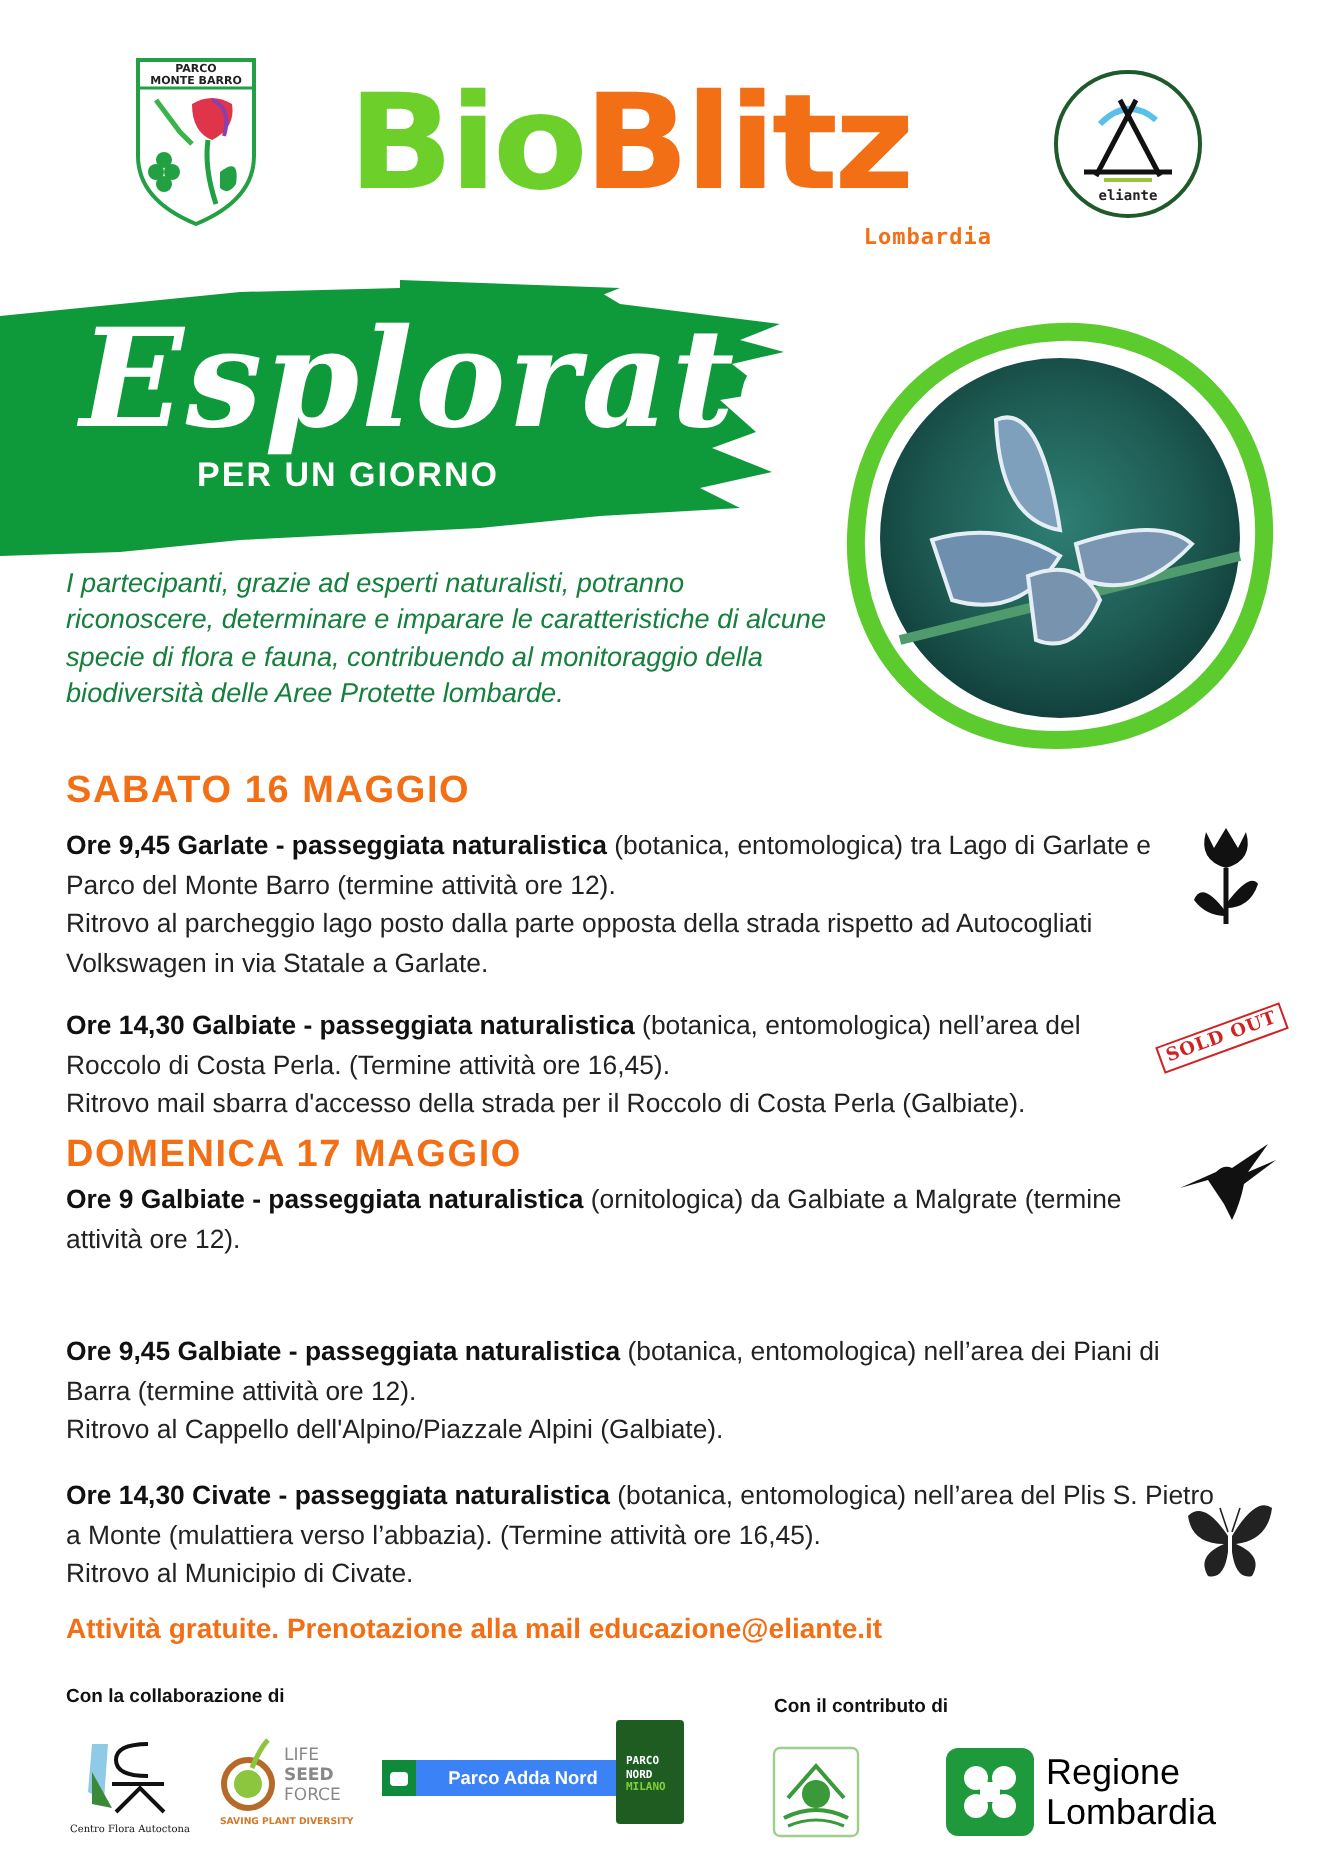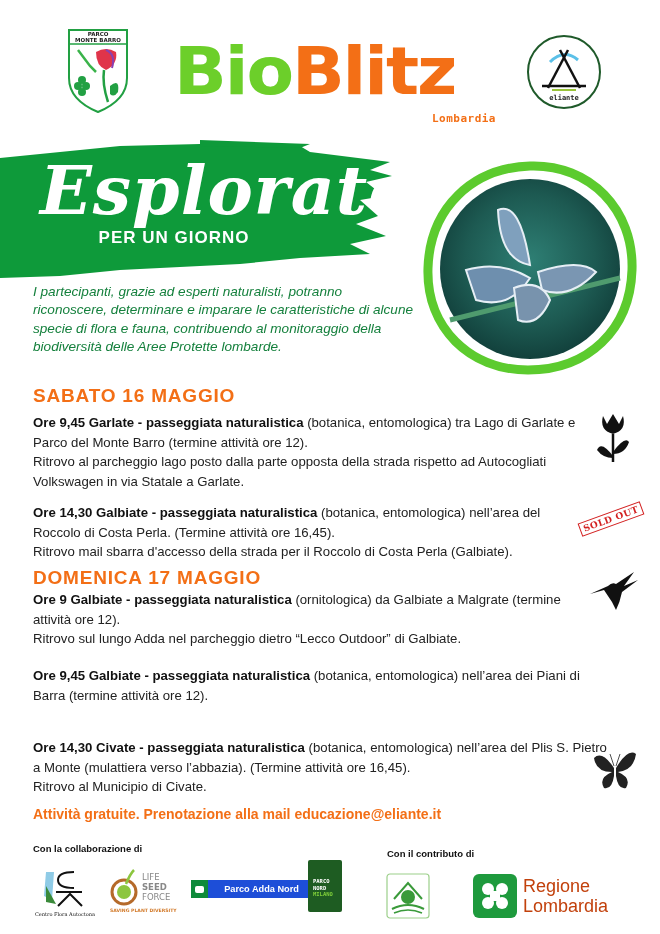--- a/index.html
+++ b/index.html
@@ -50,29 +50,29 @@
 
   
   .cta { left: 33px; top: 806px; font-family: "Liberation Sans", sans-serif; font-weight: bold; font-size: 14px; color: #f36f16; }
   .credit-label { font-family: "Liberation Sans", sans-serif; font-weight: bold; font-size: 9.5px; color: #111; }
   #collab-label { left: 33px; top: 843px; }
   #contrib-label { left: 387px; top: 848px; }
 
   .logo-box { position: absolute; }
   #logo-cfa { left: 34px; top: 866px; width: 62px; height: 52px; }
   #logo-lsf { left: 108px; top: 866px; width: 75px; height: 50px; }
-  #logo-pan { left: 191px; top: 880px; width: 124px; height: 18px; background: #1d4ed8; display: flex; align-items: center; }
+  #logo-pan { left: 191px; top: 880px; width: 124px; height: 18px; background: #3b82f6; display: flex; align-items: center; }
   #logo-pan .pan-sq { width: 17px; height: 18px; background: #0e8a3a; display: flex; align-items: center; justify-content: center; }
   #logo-pan .pan-sq span { width: 9px; height: 7px; background: #fff; border-radius: 2px; }
   #logo-pan .pan-txt { flex: 1; text-align: center; color: #fff; font-family: "Liberation Sans", sans-serif; font-weight: bold; font-size: 9.2px; }
   #logo-pnm { left: 308px; top: 860px; width: 34px; height: 52px; background: #1e5c22; border-radius: 2px; padding: 18px 0 0 5px; color: #fff; font-family: "DejaVu Sans Mono", monospace; font-weight: bold; font-size: 5.5px; line-height: 6.5px; }
   #logo-pnm .g { color: #7fcf3a; }
   #logo-sp { left: 386px; top: 873px; width: 44px; height: 46px; }
   #logo-rl { left: 473px; top: 874px; width: 44px; height: 44px; border-radius: 6px; background: #1e9a3d; }
-  .rl-text { left: 523px; top: 876px; font-family: "Liberation Sans", sans-serif; font-size: 18px; line-height: 20px; color: #c2410c; }
+  .rl-text { left: 523px; top: 876px; font-family: "Liberation Sans", sans-serif; font-size: 18px; line-height: 20px; color: #000000; }
 </style>
 </head>
 <body>
 
 <svg class="abs" id="logo-parco" viewBox="0 0 64 86">
   <path d="M3 2 H61 V50 Q61 72 32 84 Q3 72 3 50 Z" fill="#fff" stroke="#22a043" stroke-width="2"></path>
   <line x1="3" y1="16" x2="61" y2="16" stroke="#22a043" stroke-width="1.5"></line>
   <path d="M30 24 Q40 18 50 24 Q52 36 40 42 Q30 38 30 24 Z" fill="#e0344a"></path>
   <path d="M40 22 Q50 26 46 40" stroke="#8a3fb0" stroke-width="2" fill="none"></path>
   <path d="M38 42 Q36 56 42 74" stroke="#22a043" stroke-width="2.5" fill="none"></path>
@@ -145,28 +145,28 @@
 <div class="abs event" id="ev2">
   <b>Ore 14,30 Galbiate - passeggiata naturalistica</b><span> (botanica, entomologica) nell’area del Roccolo di Costa Perla. (Termine attività ore 16,45).</span><br>
   <span>Ritrovo mail sbarra d'accesso della strada per il Roccolo di Costa Perla (Galbiate).</span>
 </div>
 <div class="abs" id="sold-out">SOLD OUT</div>
 
 <div class="abs day-heading" id="day2">DOMENICA 17 MAGGIO</div>
 
 <div class="abs event" id="ev3">
   <b>Ore 9 Galbiate - passeggiata naturalistica</b><span> (ornitologica) da Galbiate a Malgrate (termine attività ore 12).</span><br>
-  <span>Ritrovo sul lungo Adda nel parcheggio dietro “Lecco Outdoor” di Galbiate.</span>
 </div>
 <svg class="abs" id="icon-hummingbird" viewBox="0 0 50 40">
   <path d="M0 22 L18 14 Q22 10 26 12 L44 0 L34 14 L48 8 L32 20 Q30 30 26 38 L22 30 Q18 24 14 18 Z" fill="#111"></path>
 </svg>
 
 <div class="abs event" id="ev4">
   <b>Ore 9,45 Galbiate - passeggiata naturalistica</b><span> (botanica, entomologica) nell’area dei Piani di Barra (termine attività ore 12).</span><br>
+  <span>Ritrovo al Cappello dell'Alpino/Piazzale Alpini (Galbiate).</span>
 </div>
 
 <div class="abs event" id="ev5">
   <b>Ore 14,30 Civate - passeggiata naturalistica</b><span> (botanica, entomologica) nell’area del Plis S. Pietro a Monte (mulattiera verso l’abbazia). (Termine attività ore 16,45).</span><br>
   <span>Ritrovo al Municipio di Civate.</span>
 </div>
 <svg class="abs" id="icon-butterfly" viewBox="0 0 46 44">
   <path d="M22 20 Q10 2 2 10 Q4 24 20 24 Q6 30 12 40 Q20 42 22 28 Z" fill="#222"></path>
   <path d="M24 20 Q36 0 44 6 Q42 22 26 24 Q40 30 34 40 Q26 42 24 28 Z" fill="#222"></path>
   <line x1="22" y1="18" x2="18" y2="6" stroke="#222" stroke-width="0.8"></line>

